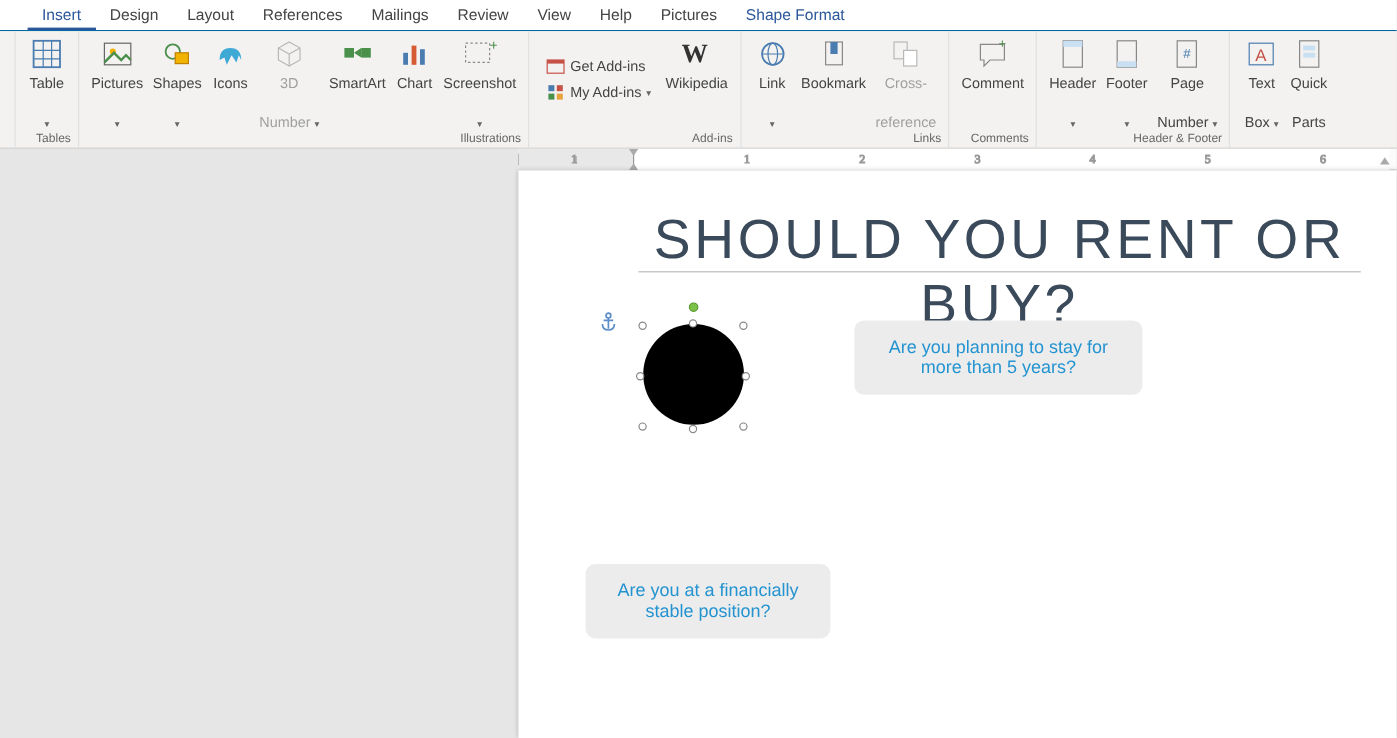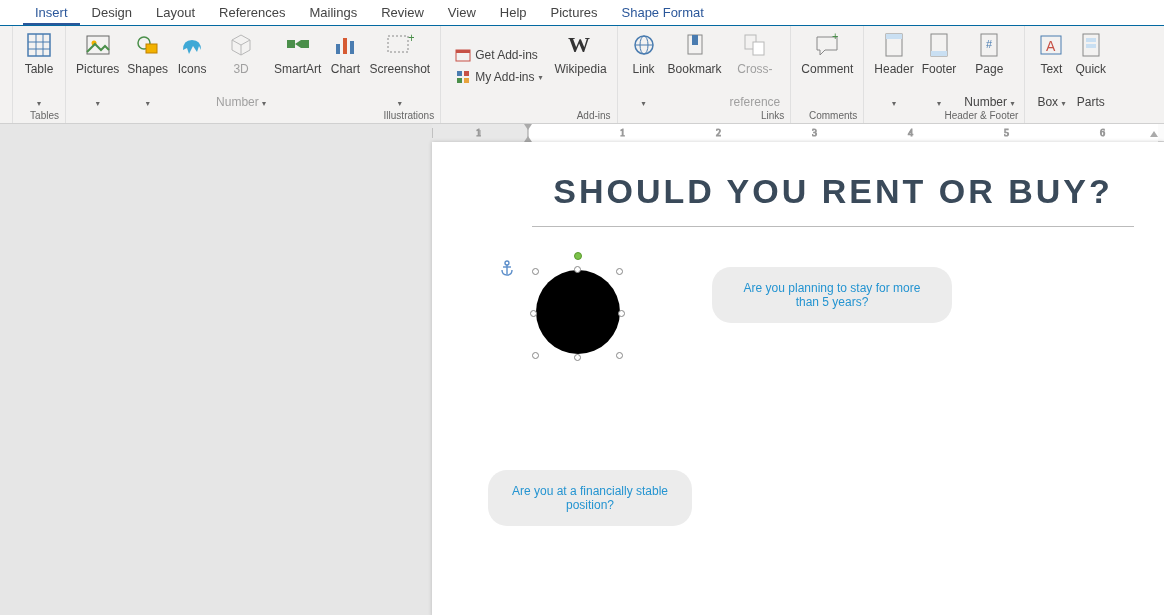--- a/index.html
+++ b/index.html
@@ -109,24 +109,24 @@
   }
   .page {
     position:absolute; left:432px; top:0; width:732px; height:474px;
     background:#fff;
     box-shadow: 0 0 4px rgba(0,0,0,0.2);
     overflow:hidden;
   }
   .doc-title {
     position:absolute; left:100px; right:30px; top:30px;
     text-align:center;
-    font-size:34px;
+    font-size:46px;
     letter-spacing:3px;
     color:#3a4a5a;
-    font-weight:700;
+    font-weight:400;
   }
   .hr {
     position:absolute; left:100px; right:30px; top:84px;
     border-top:1px solid #bbb;
   }
   .anchor {
     position:absolute; left:68px; top:118px;
     color:#5b8dc9;
   }
   .shape-sel {
@@ -139,23 +139,23 @@
   .handle {
     position:absolute; width:7px; height:7px; background:#fff;
     border:1px solid #888; border-radius:50%;
   }
   .rot {
     position:absolute; width:8px; height:8px; background:#7cc24a;
     border:1px solid #5a9a2e; border-radius:50%;
     left:46px; top:0;
   }
   .bubble {
-    position:absolute; background:#ececec; border-radius:19px;
+    position:absolute; background:#ececec; border-radius:8px;
     display:flex; align-items:center; justify-content:center;
-    text-align:center; color:#2494d1; font-size:12px;
+    text-align:center; color:#2494d1; font-size:15px;
     padding:14px 20px;
   }
 </style>
 </head>
 <body>
 
 <div class="tabs">
   <div class="tab active">Insert</div>
   <div class="tab">Design</div>
   <div class="tab">Layout</div>

